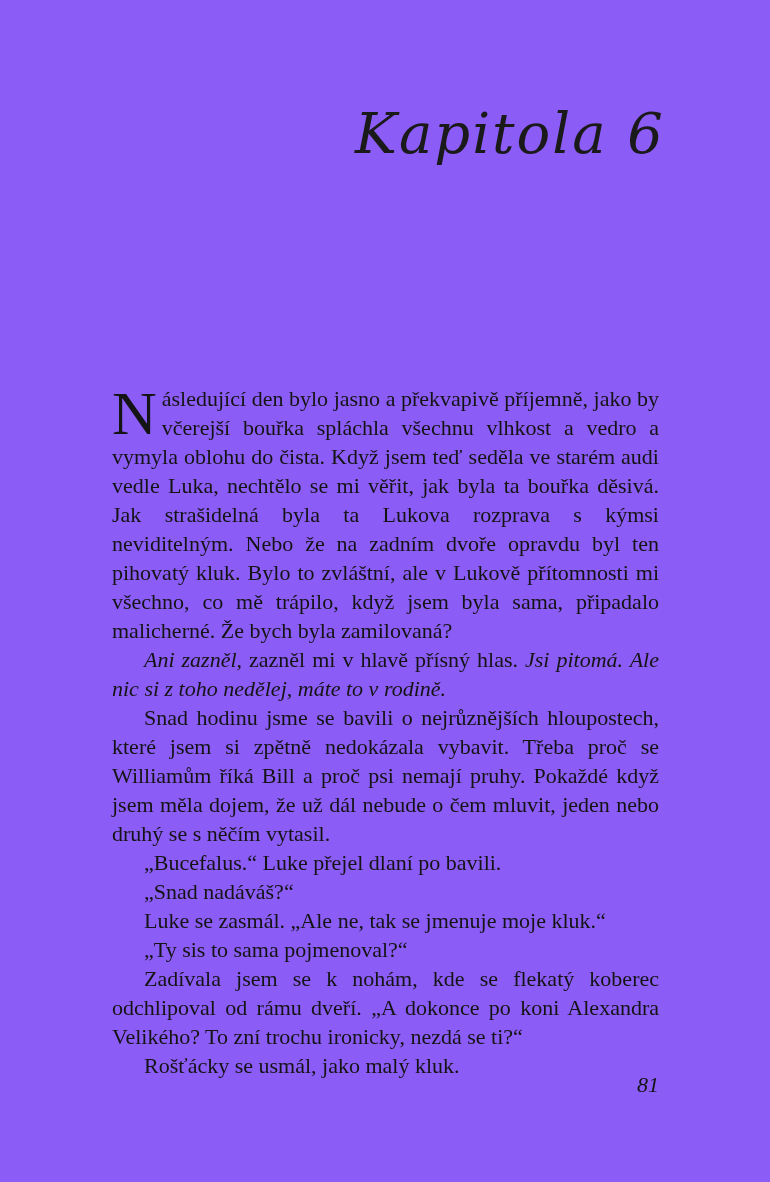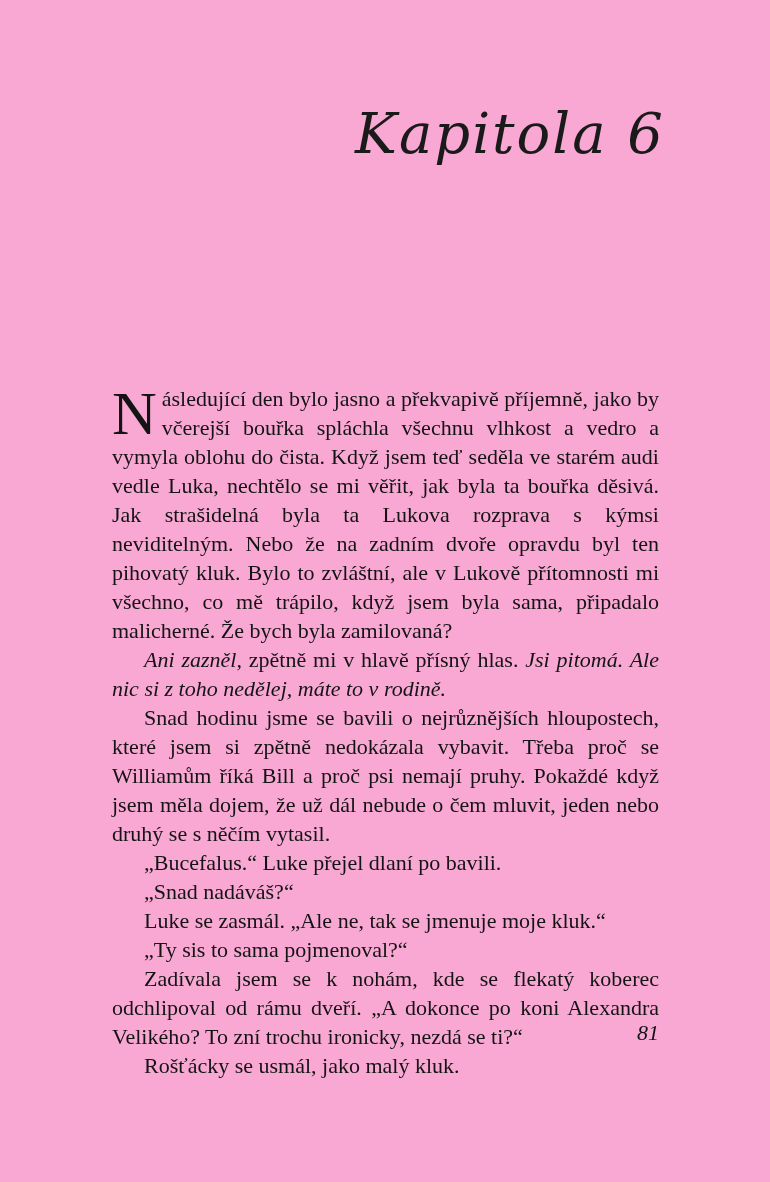--- a/index.html
+++ b/index.html
@@ -4,21 +4,21 @@
 <style>
   html, body {
     margin: 0;
     padding: 0;
     background: #ffffff;
   }
   .page {
     position: relative;
     width: 770px;
     height: 1182px;
-    background: #f9a8d4;
+    background: #8b5cf6;
     overflow: hidden;
     font-family: "Liberation Serif", serif;
     color: #141414;
   }
   .chapter-title {
     position: absolute;
     top: 84px;
     left: 112px;
     width: 553px;
     text-align: right;
@@ -54,38 +54,38 @@
     line-height: 50px;
     padding: 4px 5px 0 0;
     font-family: "Liberation Serif", serif;
     color: #141414;
   }
   .it {
     font-style: italic;
   }
   .page-number {
     position: absolute;
-    top: 1020px;
+    top: 1072px;
     left: 112px;
     width: 547px;
     text-align: right;
     font-size: 22px;
     font-style: italic;
     color: #141414;
   }
 </style>
 </head>
 <body>
 
 <div class="page">
   <div class="chapter-title">Kapitola 6</div>
 
   <div class="body-text">
       <p class="first"><span class="dropcap">N</span><span>ásledující den bylo jasno a překvapivě příjemně, jako by včerejší bouřka spláchla všechnu vlhkost a vedro a vymyla oblohu do čista. Když jsem teď seděla ve starém audi vedle Luka, nechtělo se mi věřit, jak byla ta bouřka děsivá. Jak strašidelná byla ta Lukova rozprava s kýmsi neviditelným. Nebo že na zadním dvoře opravdu byl ten pihovatý kluk. Bylo to zvláštní, ale v Lukově přítomnosti mi všechno, co mě trápilo, když jsem byla sama, připadalo malicherné. Že bych byla zamilovaná?</span></p>
-      <p><span class="it">Ani zazněl,</span><span> zpětně mi v hlavě přísný hlas. </span><span class="it">Jsi pitomá. Ale nic si z toho nedělej, máte to v rodině.</span></p>
+      <p><span class="it">Ani zazněl,</span><span> zazněl mi v hlavě přísný hlas. </span><span class="it">Jsi pitomá. Ale nic si z toho nedělej, máte to v rodině.</span></p>
       <p><span>Snad hodinu jsme se bavili o nejrůznějších hloupostech, které jsem si zpětně nedokázala vybavit. Třeba proč se Williamům říká Bill a proč psi nemají pruhy. Pokaždé když jsem měla dojem, že už dál nebude o čem mluvit, jeden nebo druhý se s něčím vytasil.</span></p>
       <p><span>„Bucefalus.“ Luke přejel dlaní po bavili.</span></p>
       <p><span>„Snad nadáváš?“</span></p>
       <p><span>Luke se zasmál. „Ale ne, tak se jmenuje moje kluk.“</span></p>
       <p><span>„Ty sis to sama pojmenoval?“</span></p>
       <p><span>Zadívala jsem se k nohám, kde se flekatý koberec odchlipoval od rámu dveří. „A dokonce po koni Alexandra Velikého? To zní trochu ironicky, nezdá se ti?“</span></p>
       <p><span>Rošťácky se usmál, jako malý kluk.</span></p>
     </div>
 
   <div class="page-number">81</div>

